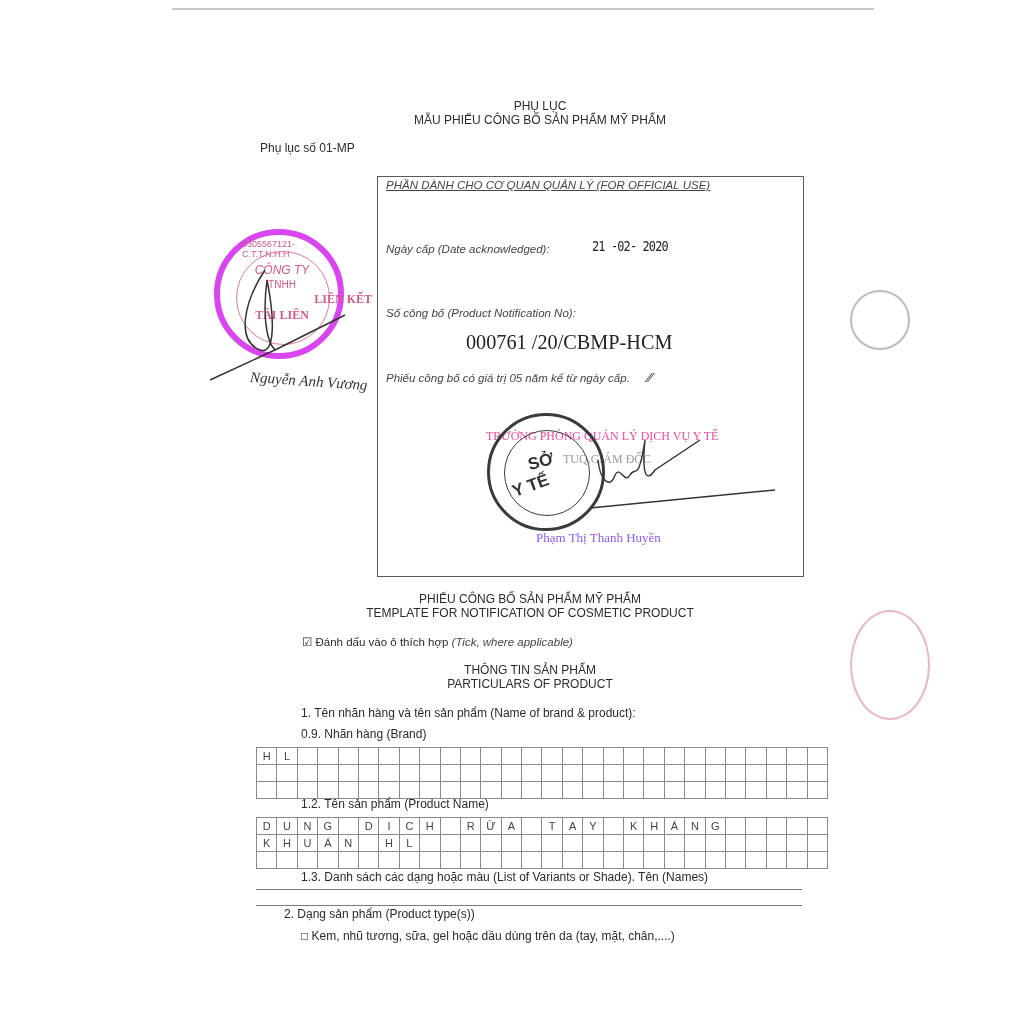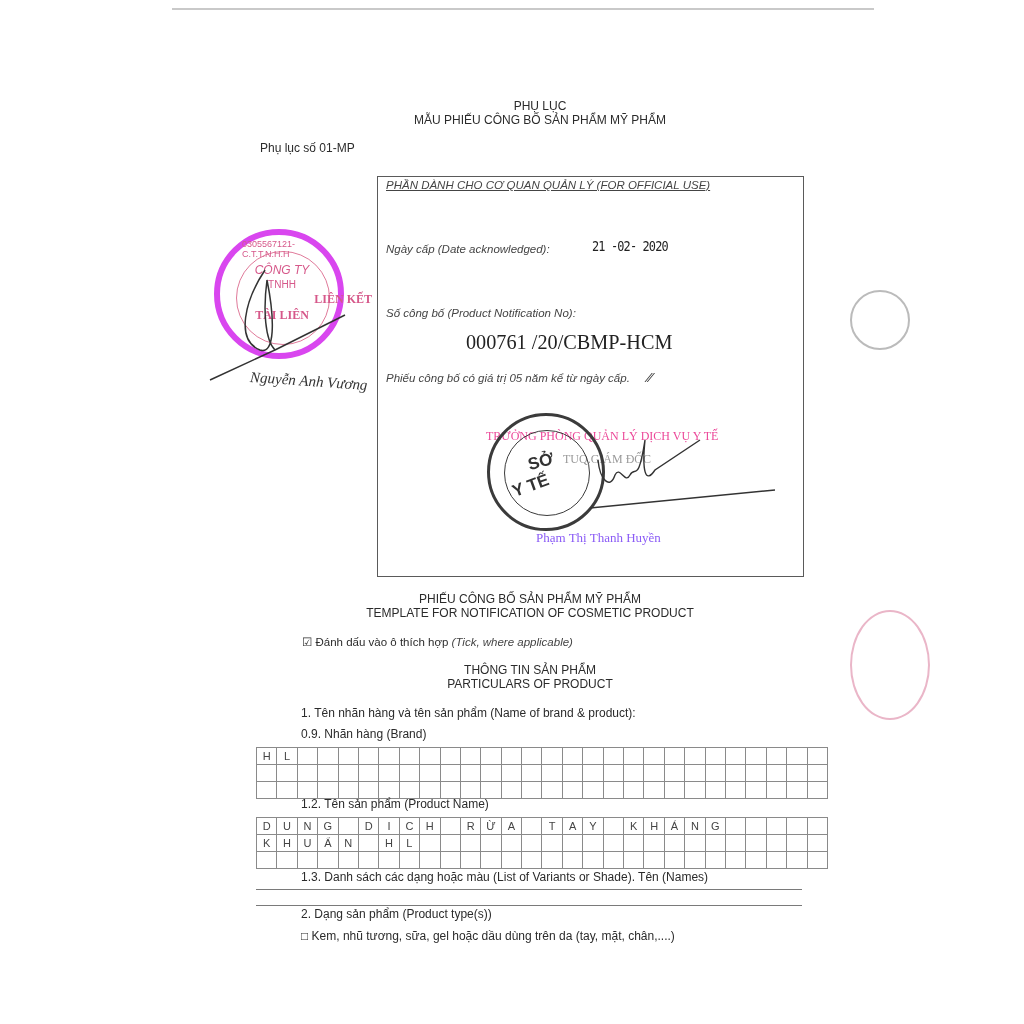--- a/index.html
+++ b/index.html
@@ -64,21 +64,21 @@
     .form-title1 { left: 300px; top: 592px; width: 460px; font-size: 12px; }
     .form-title2 { left: 300px; top: 606px; width: 460px; font-size: 12px; }
     .tick-note { left: 302px; top: 635px; font-size: 11.5px; }
     .tick-note i { color: #444; }
     .sec-title1 { left: 300px; top: 663px; width: 460px; font-size: 12px; }
     .sec-title2 { left: 300px; top: 677px; width: 460px; font-size: 12px; }
     .q1 { left: 301px; top: 706px; font-size: 12px; }
     .q11 { left: 301px; top: 727px; font-size: 12px; }
     .q12 { left: 301px; top: 797px; font-size: 12px; }
     .q13 { left: 301px; top: 870px; font-size: 12px; }
-    .q2 { left: 301px; top: 907px; font-size: 12px; }
+    .q2 { left: 284px; top: 907px; font-size: 12px; }
     .q2opt { left: 301px; top: 929px; font-size: 12px; }
 
     .grid {
       position: absolute; left: 256px; border-collapse: collapse; table-layout: fixed;
     }
     .grid td {
       border: 1px solid #8a8a8a; width: 19.4px; height: 16px; padding: 0;
       font-size: 11px; color: #444; text-align: center; vertical-align: middle;
       font-family: "Liberation Sans", sans-serif;
     }

